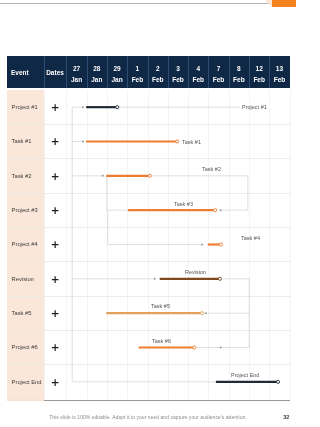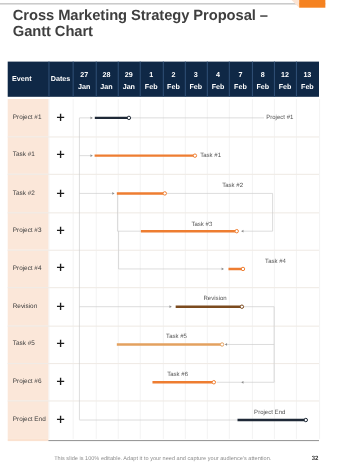--- a/index.html
+++ b/index.html
@@ -50,22 +50,20 @@
 </style>
 </head>
 <body>
 
 <div class="slide">
 
   <div class="top-rule"></div>
   <div class="top-accent-tri"></div>
   <div class="top-accent"></div>
 
-  <div class="title">Cross Marketing Strategy Proposal –
-Gantt Chart</div>
 
   <div class="table">
     <div class="thead" id="thead">
         <div class="hcell first" style="left: 0px; width: 36.7px;">
           <span>Event</span>
         </div>
         <div class="hcell" style="left: 36.7px; width: 22.7px;">
           <span>Dates</span>
         </div>
         <div class="hsep" style="left: 36.7px;"></div>

